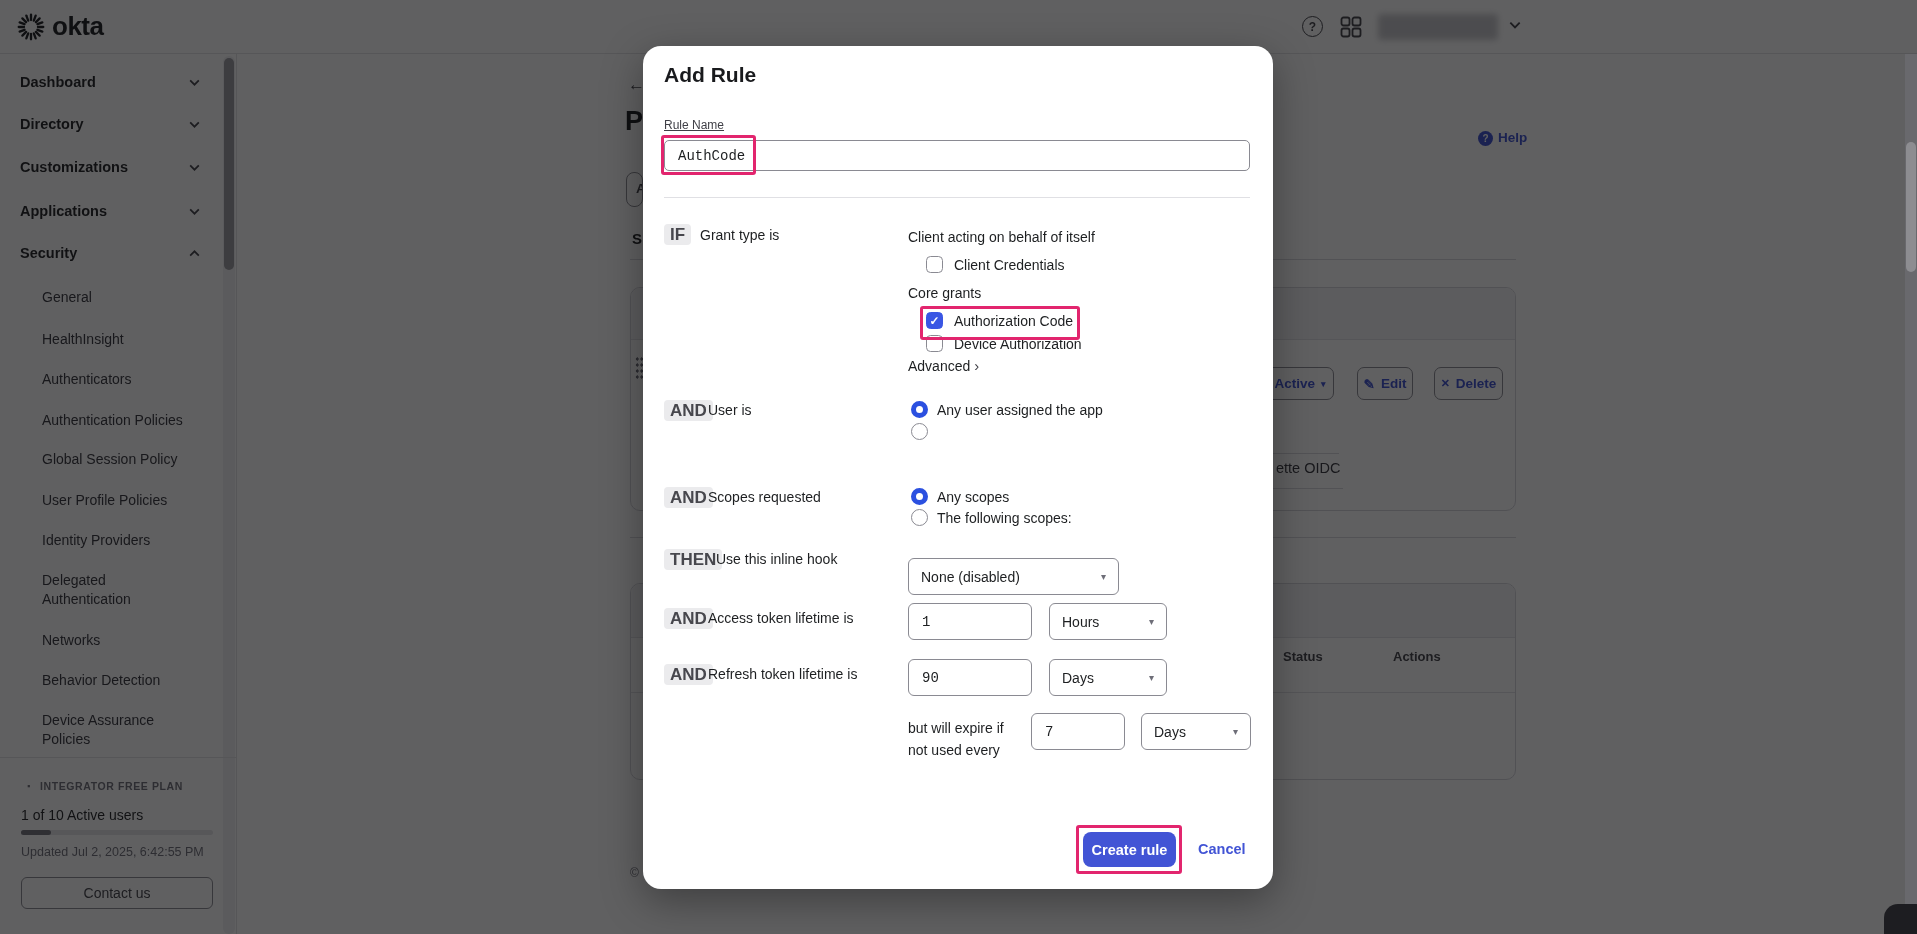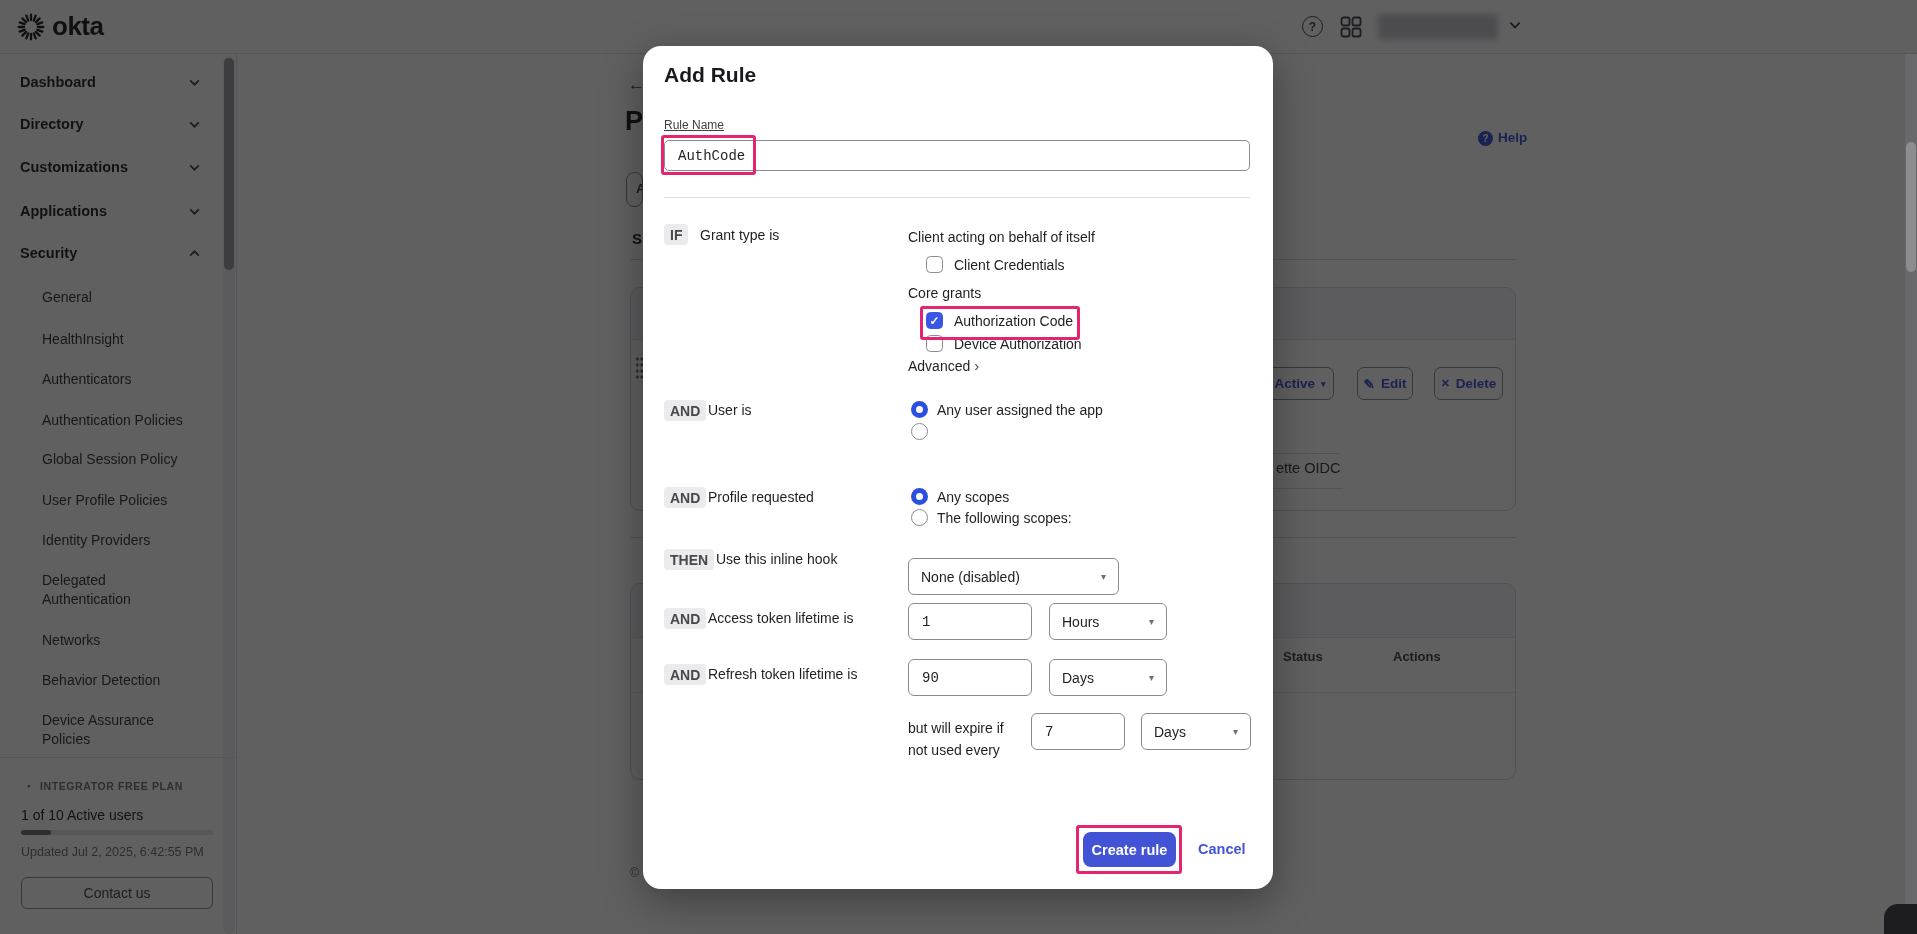--- a/index.html
+++ b/index.html
@@ -54,21 +54,21 @@
   #chat-widget { position:absolute; left:1884px; top:904px; width:46px; height:46px; background:#1d1d21; border-radius:14px; z-index:21; }
 
   #modal { position:absolute; left:643px; top:46px; width:630px; height:843px; background:#fff; border-radius:18px;
     box-shadow:0 12px 40px rgba(0,0,0,0.35); z-index:30; }
   #modal-title { position:absolute; left:21px; top:17px; font-size:21px; font-weight:bold; color:#191a1d; }
   .fld-label { position:absolute; font-size:12px; color:#3f3f46;text-decoration:underline; }
   .txt-input { position:absolute; border:1px solid #8a8a92; border-radius:5px; background:#fff; font-size:14px;
     color:#1d1f21; padding:12px 13px; font-family:Liberation Mono, monospace; outline:none; }
   .m-divider { position:absolute; left:21px; width:586px; height:1px; background:#e0e0e4; }
   .kw-badge { position:absolute; height:21px; background:#ebebed; border-radius:4px; color:#47474d;
-    font-size:14px; font-weight:600; display:flex; align-items:center; justify-content:center; padding:0 6px; }
+    font-size:17px; font-weight:600; display:flex; align-items:center; justify-content:center; padding:0 6px; }
   .row-label { position:absolute; font-size:14px; color:#1d1f21; }
   .grp-text { position:absolute; left:265px; font-size:14px; color:#1d1f21; }
   .checkbox { position:absolute; width:17px; height:17px; border:1.5px solid #8a8a92; border-radius:4.5px; background:#fff; cursor:pointer; }
   .checkbox.checked { background:#3a56e4; border-color:#3a56e4; color:#fff; font-size:12px; font-weight:bold;
     display:flex; align-items:center; justify-content:center; line-height:1; }
   .radio { position:absolute; width:17px; height:17px; border:1.5px solid #8a8a92; border-radius:50%; background:#fff; cursor:pointer; }
   .radio.selected { border:5.5px solid #2b50e0; }
   .opt-label { position:absolute; font-size:14px; color:#1d1f21; cursor:default; }
   .select-box { position:absolute; border:1px solid #8a8a92; border-radius:6px; background:#fff; height:37px;
     display:flex; align-items:center; justify-content:space-between; padding:0 12px; font-size:14px; color:#1d1f21; cursor:pointer; }
@@ -274,21 +274,21 @@
     <span style="font-size:15px; color:#3f3f46;">›</span>
   </div>
 
   <div class="kw-badge" style="left:21px; top:354px;">AND</div>
   <div class="row-label" style="left:65px; top:356px;">User is</div>
   <div class="radio selected" style="left:268px; top:355px;"></div>
   <div class="opt-label" style="left:294px; top:356px;">Any user assigned the app</div>
   <div class="radio" style="left:268px; top:377px;"></div>
 
   <div class="kw-badge" style="left:21px; top:441px;">AND</div>
-  <div class="row-label" style="left:65px; top:443px;">Profile requested</div>
+  <div class="row-label" style="left:65px; top:443px;">Scopes requested</div>
   <div class="radio selected" style="left:268px; top:442px;"></div>
   <div class="opt-label" style="left:294px; top:443px;">Any scopes</div>
   <div class="radio" style="left:268px; top:463px;"></div>
   <div class="opt-label" style="left:294px; top:464px;">The following scopes:</div>
 
   <div class="kw-badge" style="left:21px; top:503px;">THEN</div>
   <div class="row-label" style="left:73px; top:505px;">Use this inline hook</div>
   <div class="select-box" style="left:265px; top:512px; width:211px;">
     <span>None (disabled)</span>
     <span class="select-caret">▾</span>

